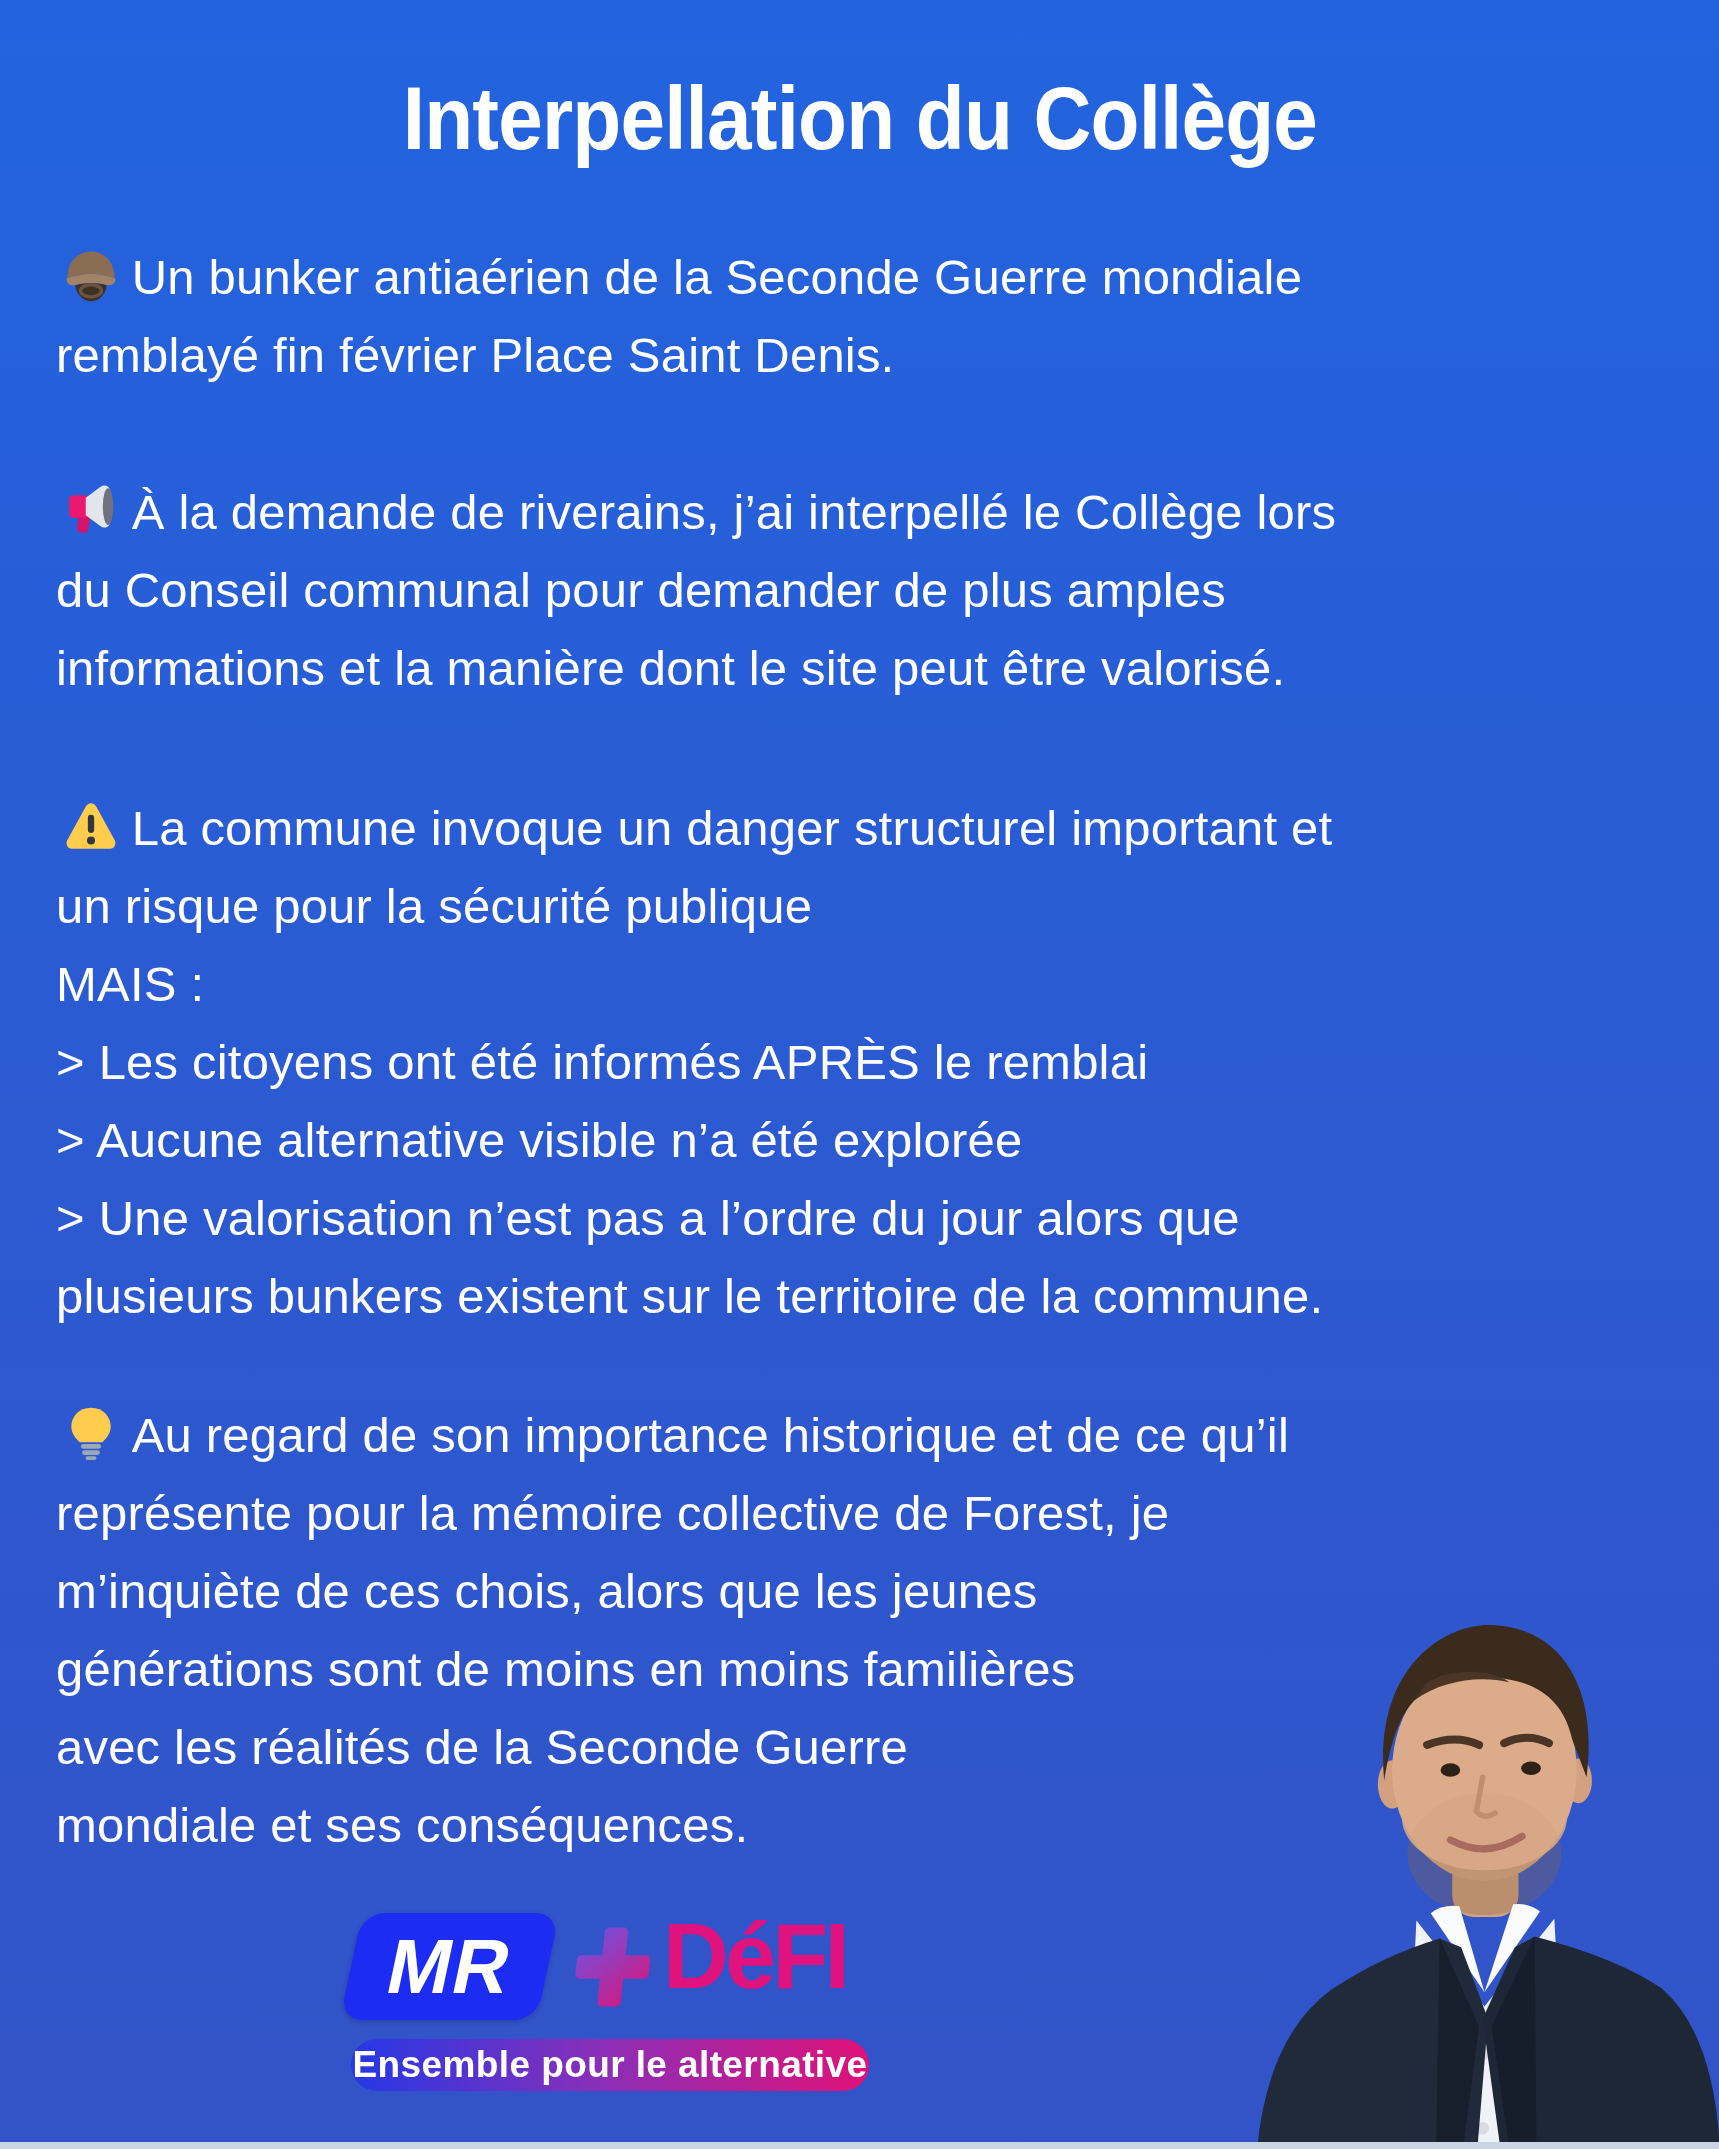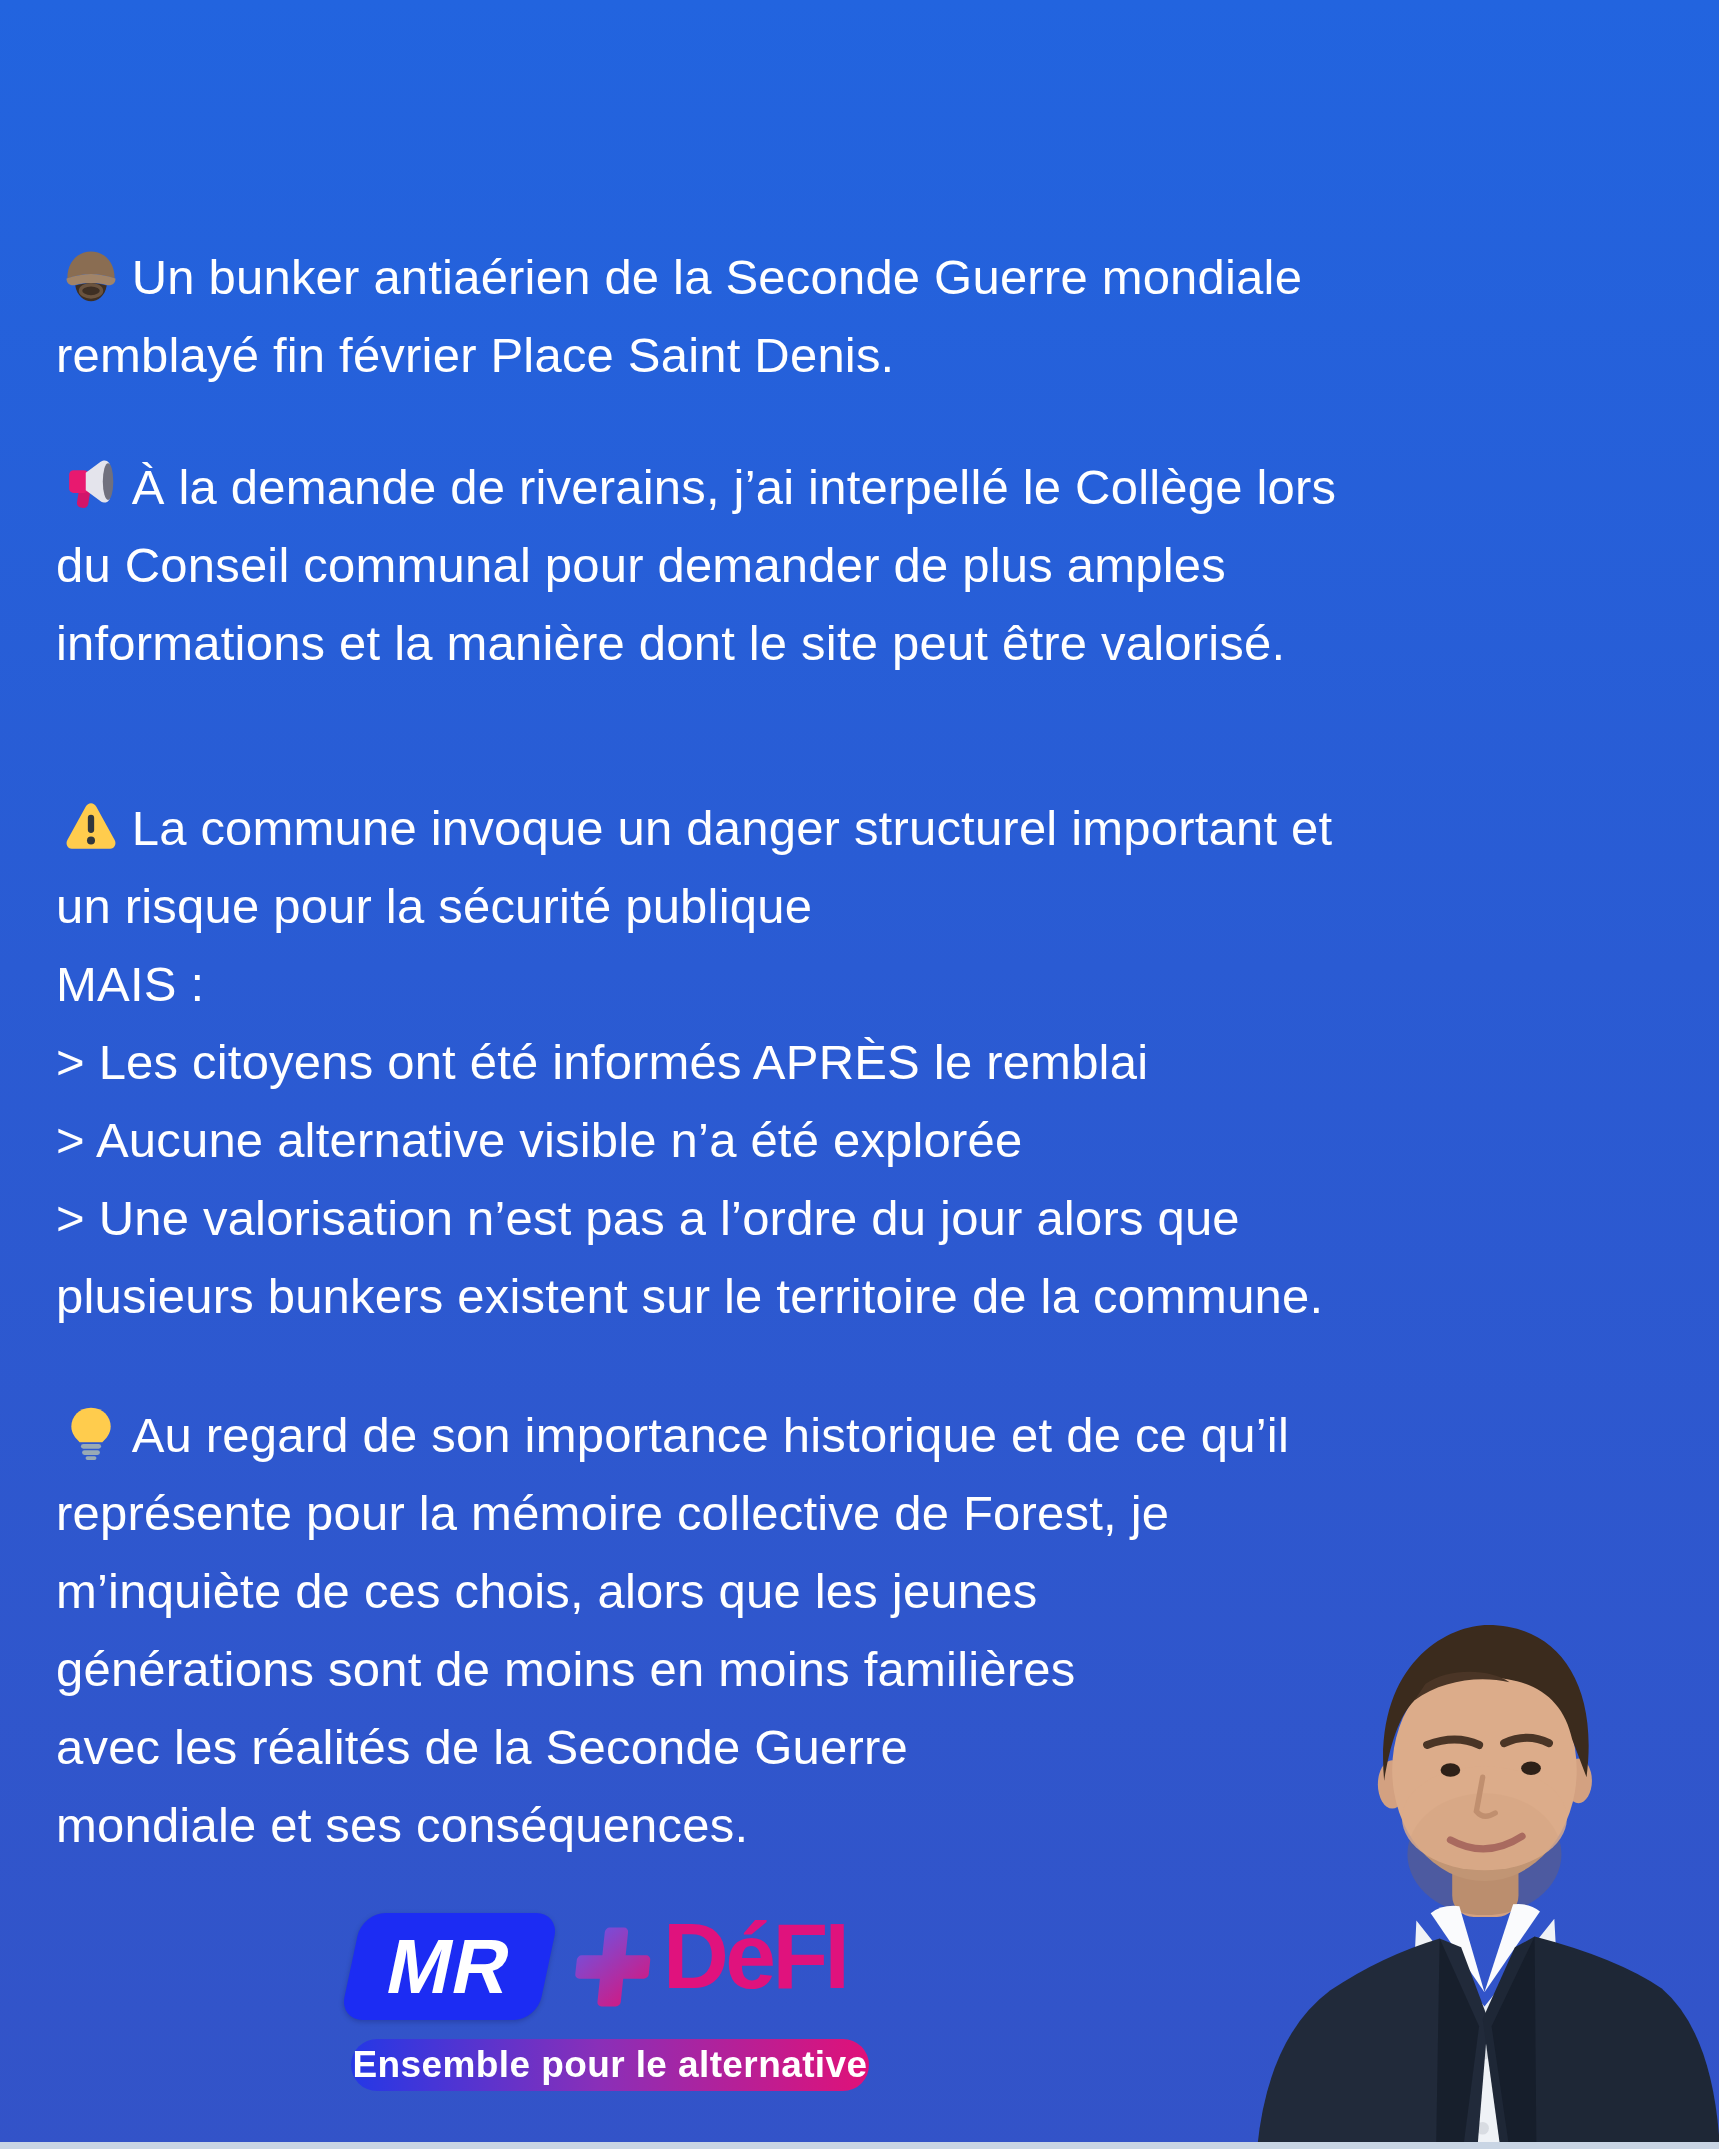--- a/index.html
+++ b/index.html
@@ -23,21 +23,21 @@
     position:absolute;left:56px;right:27px;
     font-size:49px;line-height:78px;font-weight:400;
     letter-spacing:0.2px;
   }
   .para .ptext{white-space:pre-line;}
   .emoji{
     display:inline-block;width:56px;height:56px;
     vertical-align:-9px;margin:0 12.5px 0 7.2px;
   }
   .p1{top:238px;}
-  .p2{top:448px;}
+  .p2{top:473px;}
   .p3{top:789px;}
   .p4{top:1396px;right:376px;}
 
   
   .mr-badge{
     position:absolute;left:351px;top:1913px;width:197px;height:107px;
     background:#1C2CF3;border-radius:23px;
     transform:skewX(-12deg);
     display:flex;align-items:center;justify-content:center;
     box-shadow:0 1.8px 5.4px rgba(10,10,60,.25);
@@ -65,20 +65,23 @@
   .bottom-strip{
     position:absolute;left:0;bottom:0;width:100%;height:7.2px;
     background:#C9D5E4;z-index:5;
   }
 </style>
 </head>
 <body>
 
 <div class="canvas">
 
+  <div class="title">
+    <span class="squeeze">Interpellation du Collège</span>
+  </div>
 
   <div class="para p1">
     <svg class="emoji" viewBox="0 0 64 64" aria-hidden="true">
       <path d="M5 36 C5 14 20 5 32 5 C44 5 59 14 59 36 C40 29 24 29 5 36 Z" fill="#8A6D52"></path>
       <path d="M4 36 C25 29 39 29 60 36 C60 42 56 44.5 50 43.5 C38 40.5 26 40.5 14 43.5 C8 44.5 4 42 4 36 Z" fill="#A18468"></path>
       <path d="M14 44 C26 40 38 40 50 44 C48 56 40 62 32 62 C24 62 16 56 14 44 Z" fill="#3E2F23"></path>
       <ellipse cx="32" cy="50" rx="12" ry="7" fill="none" stroke="#6B543F" stroke-width="4"></ellipse>
     </svg><span class="ptext">Un bunker antiaérien de la Seconde Guerre mondiale
 remblayé fin février Place Saint Denis.</span>
   </div>

